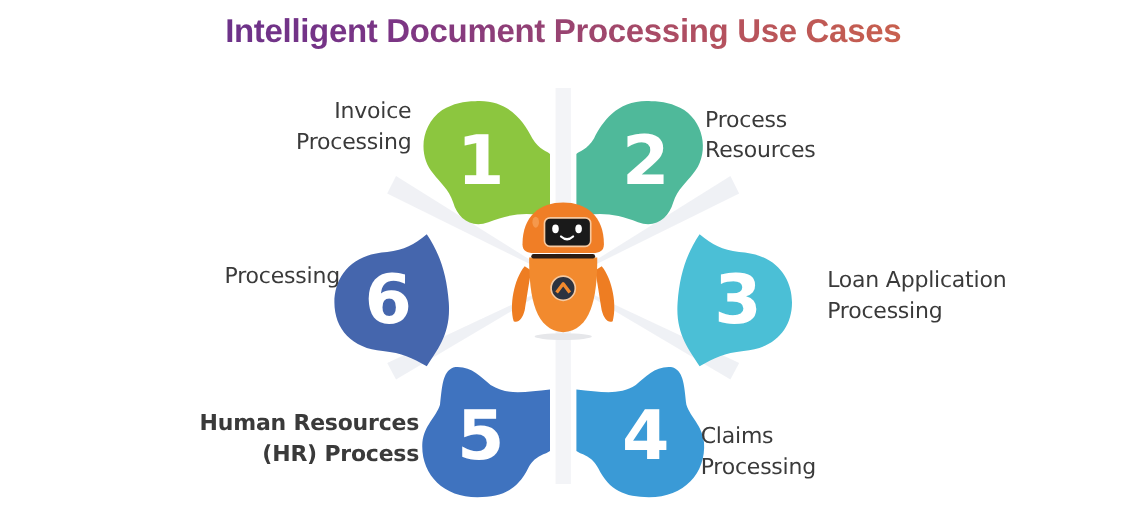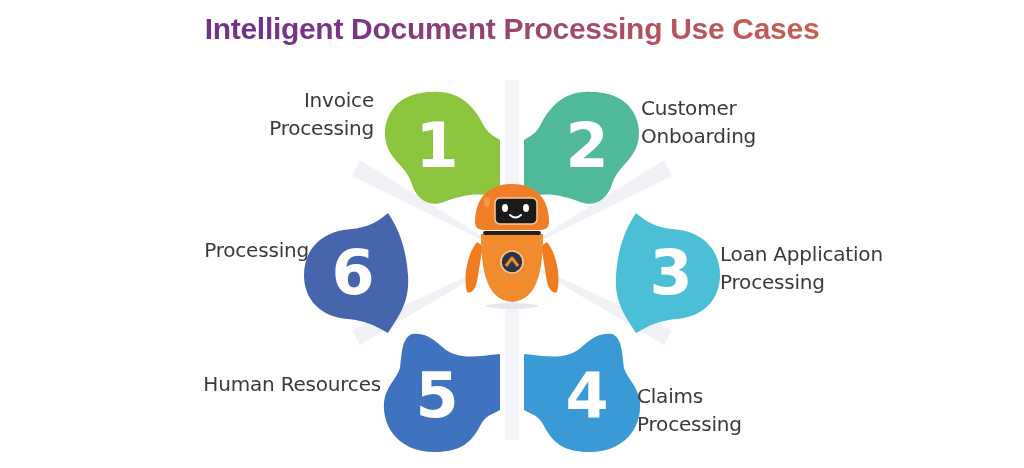--- a/index.html
+++ b/index.html
@@ -116,35 +116,36 @@
     <circle cx="57" cy="80" r="11" fill="#2d3340" stroke="#f6c9a0" stroke-width="1.5"></circle>
     <path d="M51 84 L57 76 L63 84" stroke="#f28a2e" stroke-width="3" fill="none" stroke-linejoin="round"></path>
   </svg>
 
   <div class="label right-align" style="right:650px; top:86px;">
     <span>Invoice</span>
     <span>Processing</span>
   </div>
 
   <div class="label" style="left:641px; top:94px;">
-    <span>Customer</span>
-    <span>Onboarding</span>
+    <span>Process</span>
+    <span>Resources</span>
   </div>
 
-  <div class="label" style="left:720px; top:240px;">
+  <div class="label" style="left:752px; top:240px;">
     <span>Loan Application</span>
     <span>Processing</span>
   </div>
 
   <div class="label right-align" style="right:715px; top:236px;">
     <span>Processing</span>
   </div>
 
-  <div class="label right-align" style="right:643px; top:370px;">
+  <div class="label right-align" style="right:643px; top:370px;font-weight:bold;">
     <span>Human Resources</span>
+    <span>(HR) Process</span>
   </div>
 
   <div class="label" style="left:637px; top:382px;">
     <span>Claims</span>
     <span>Processing</span>
   </div>
 
 </div>
 
 </body></html>

